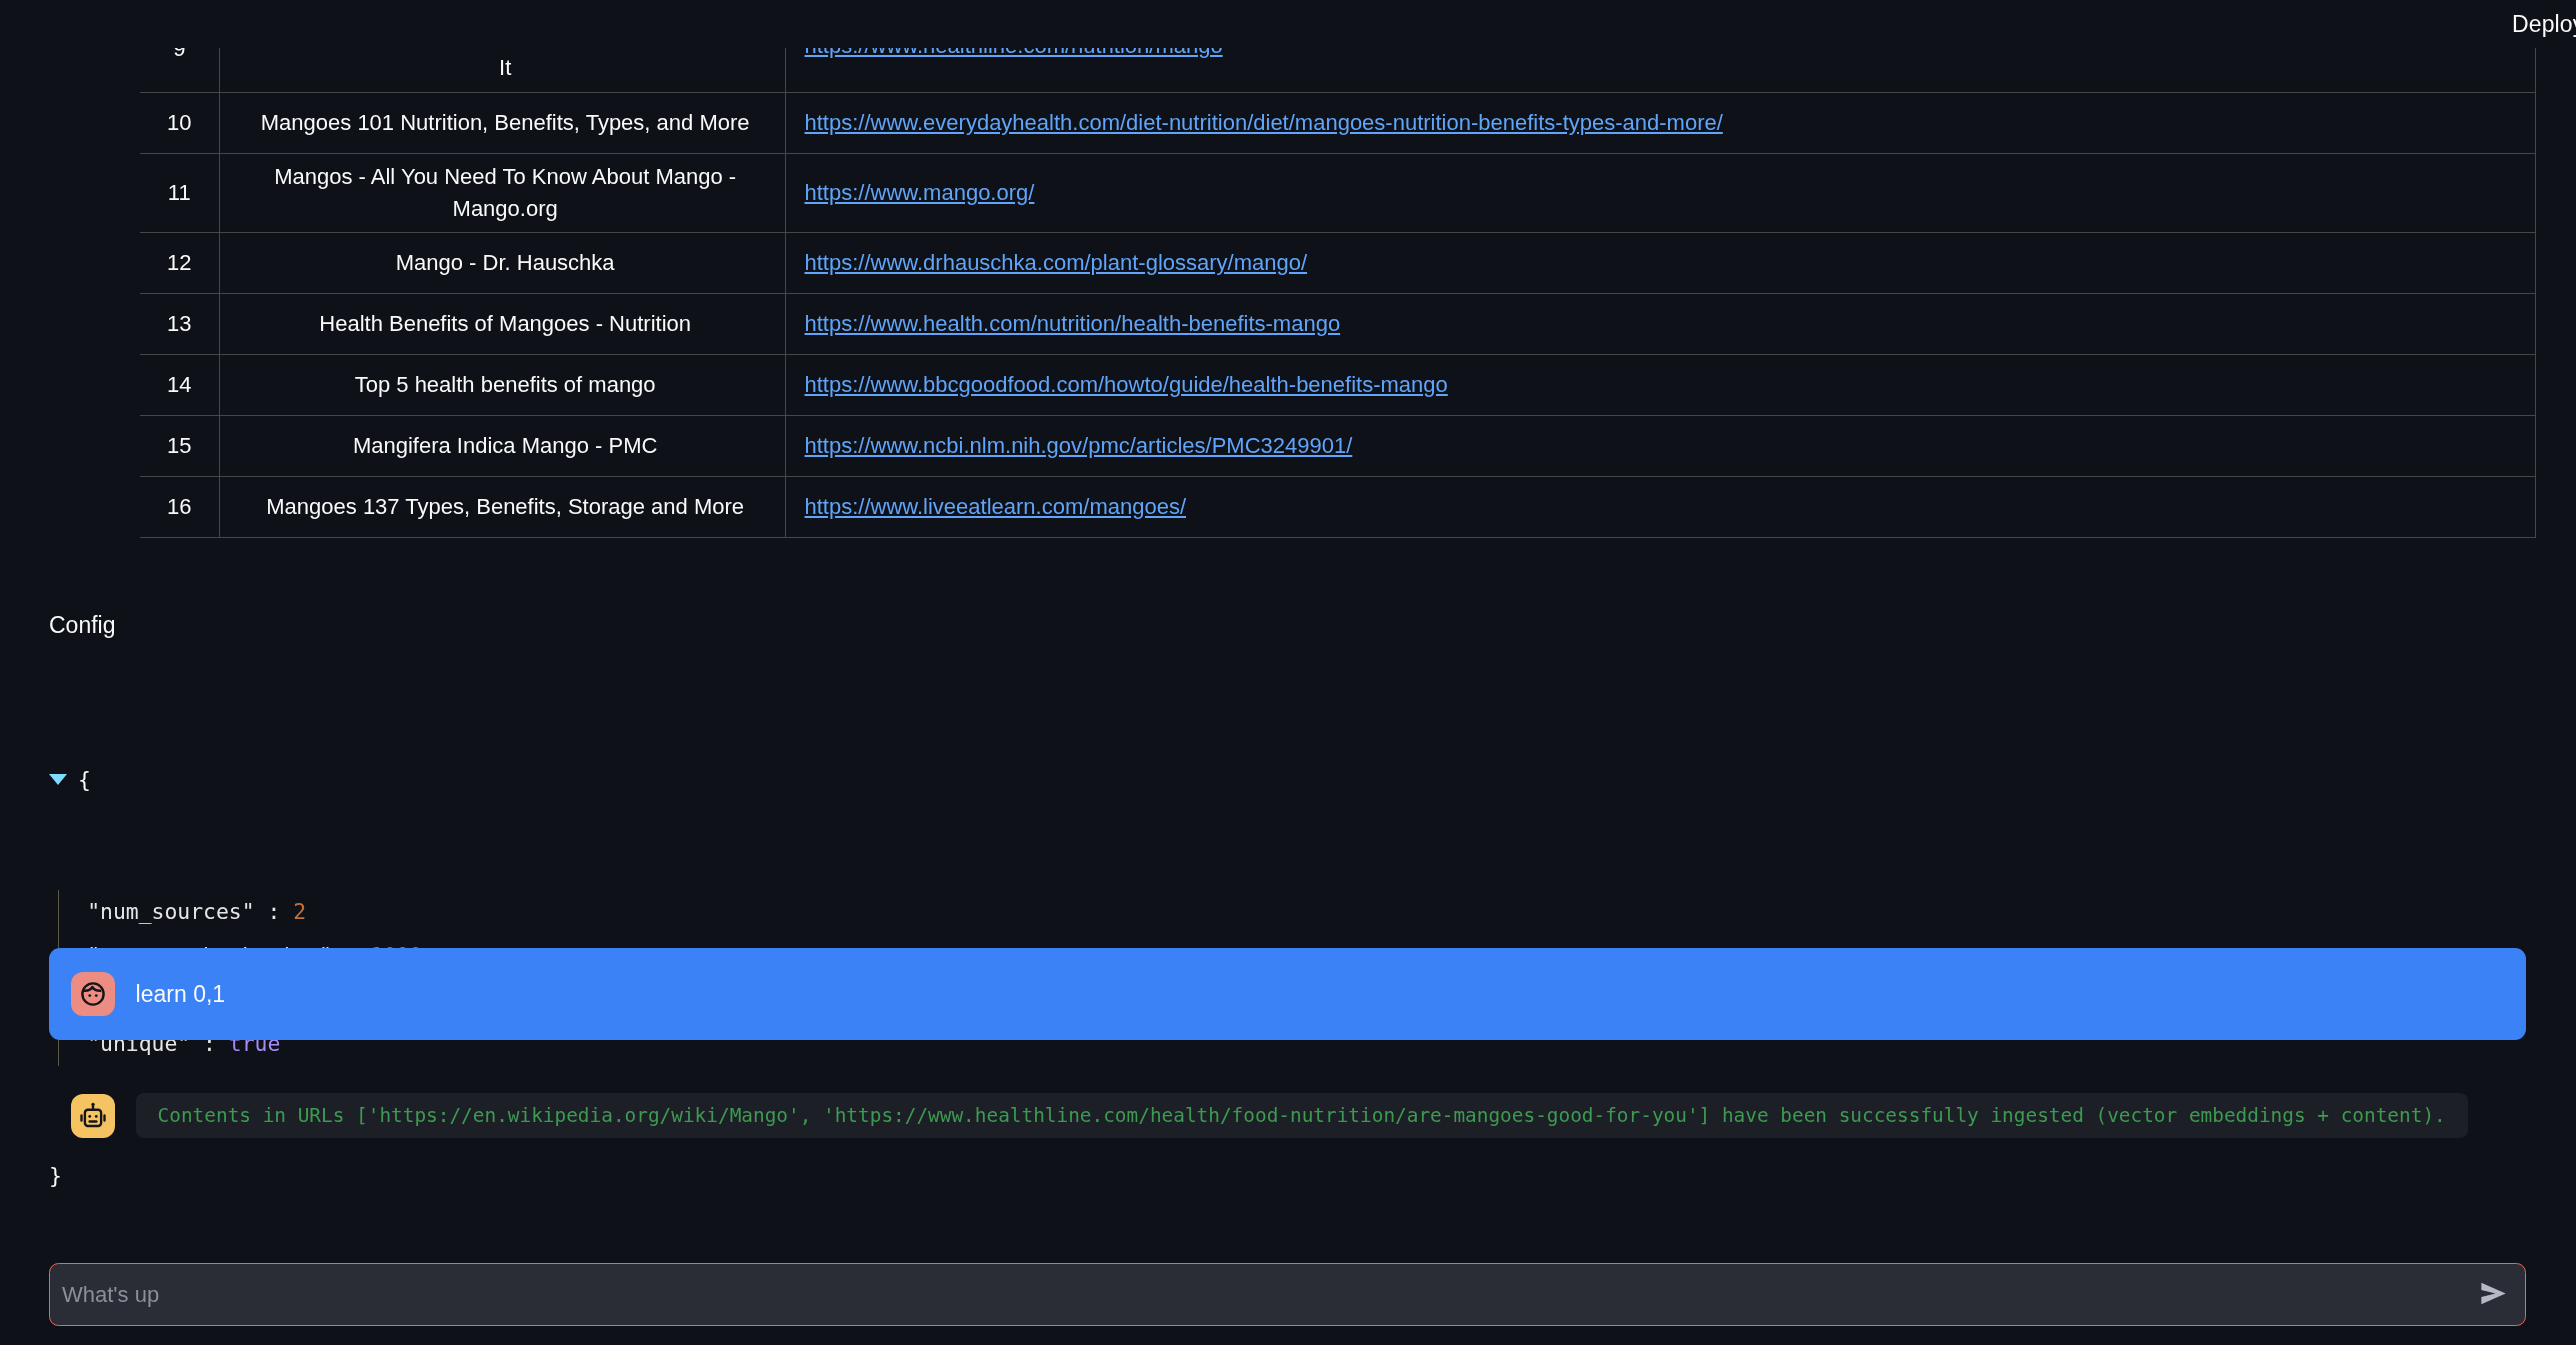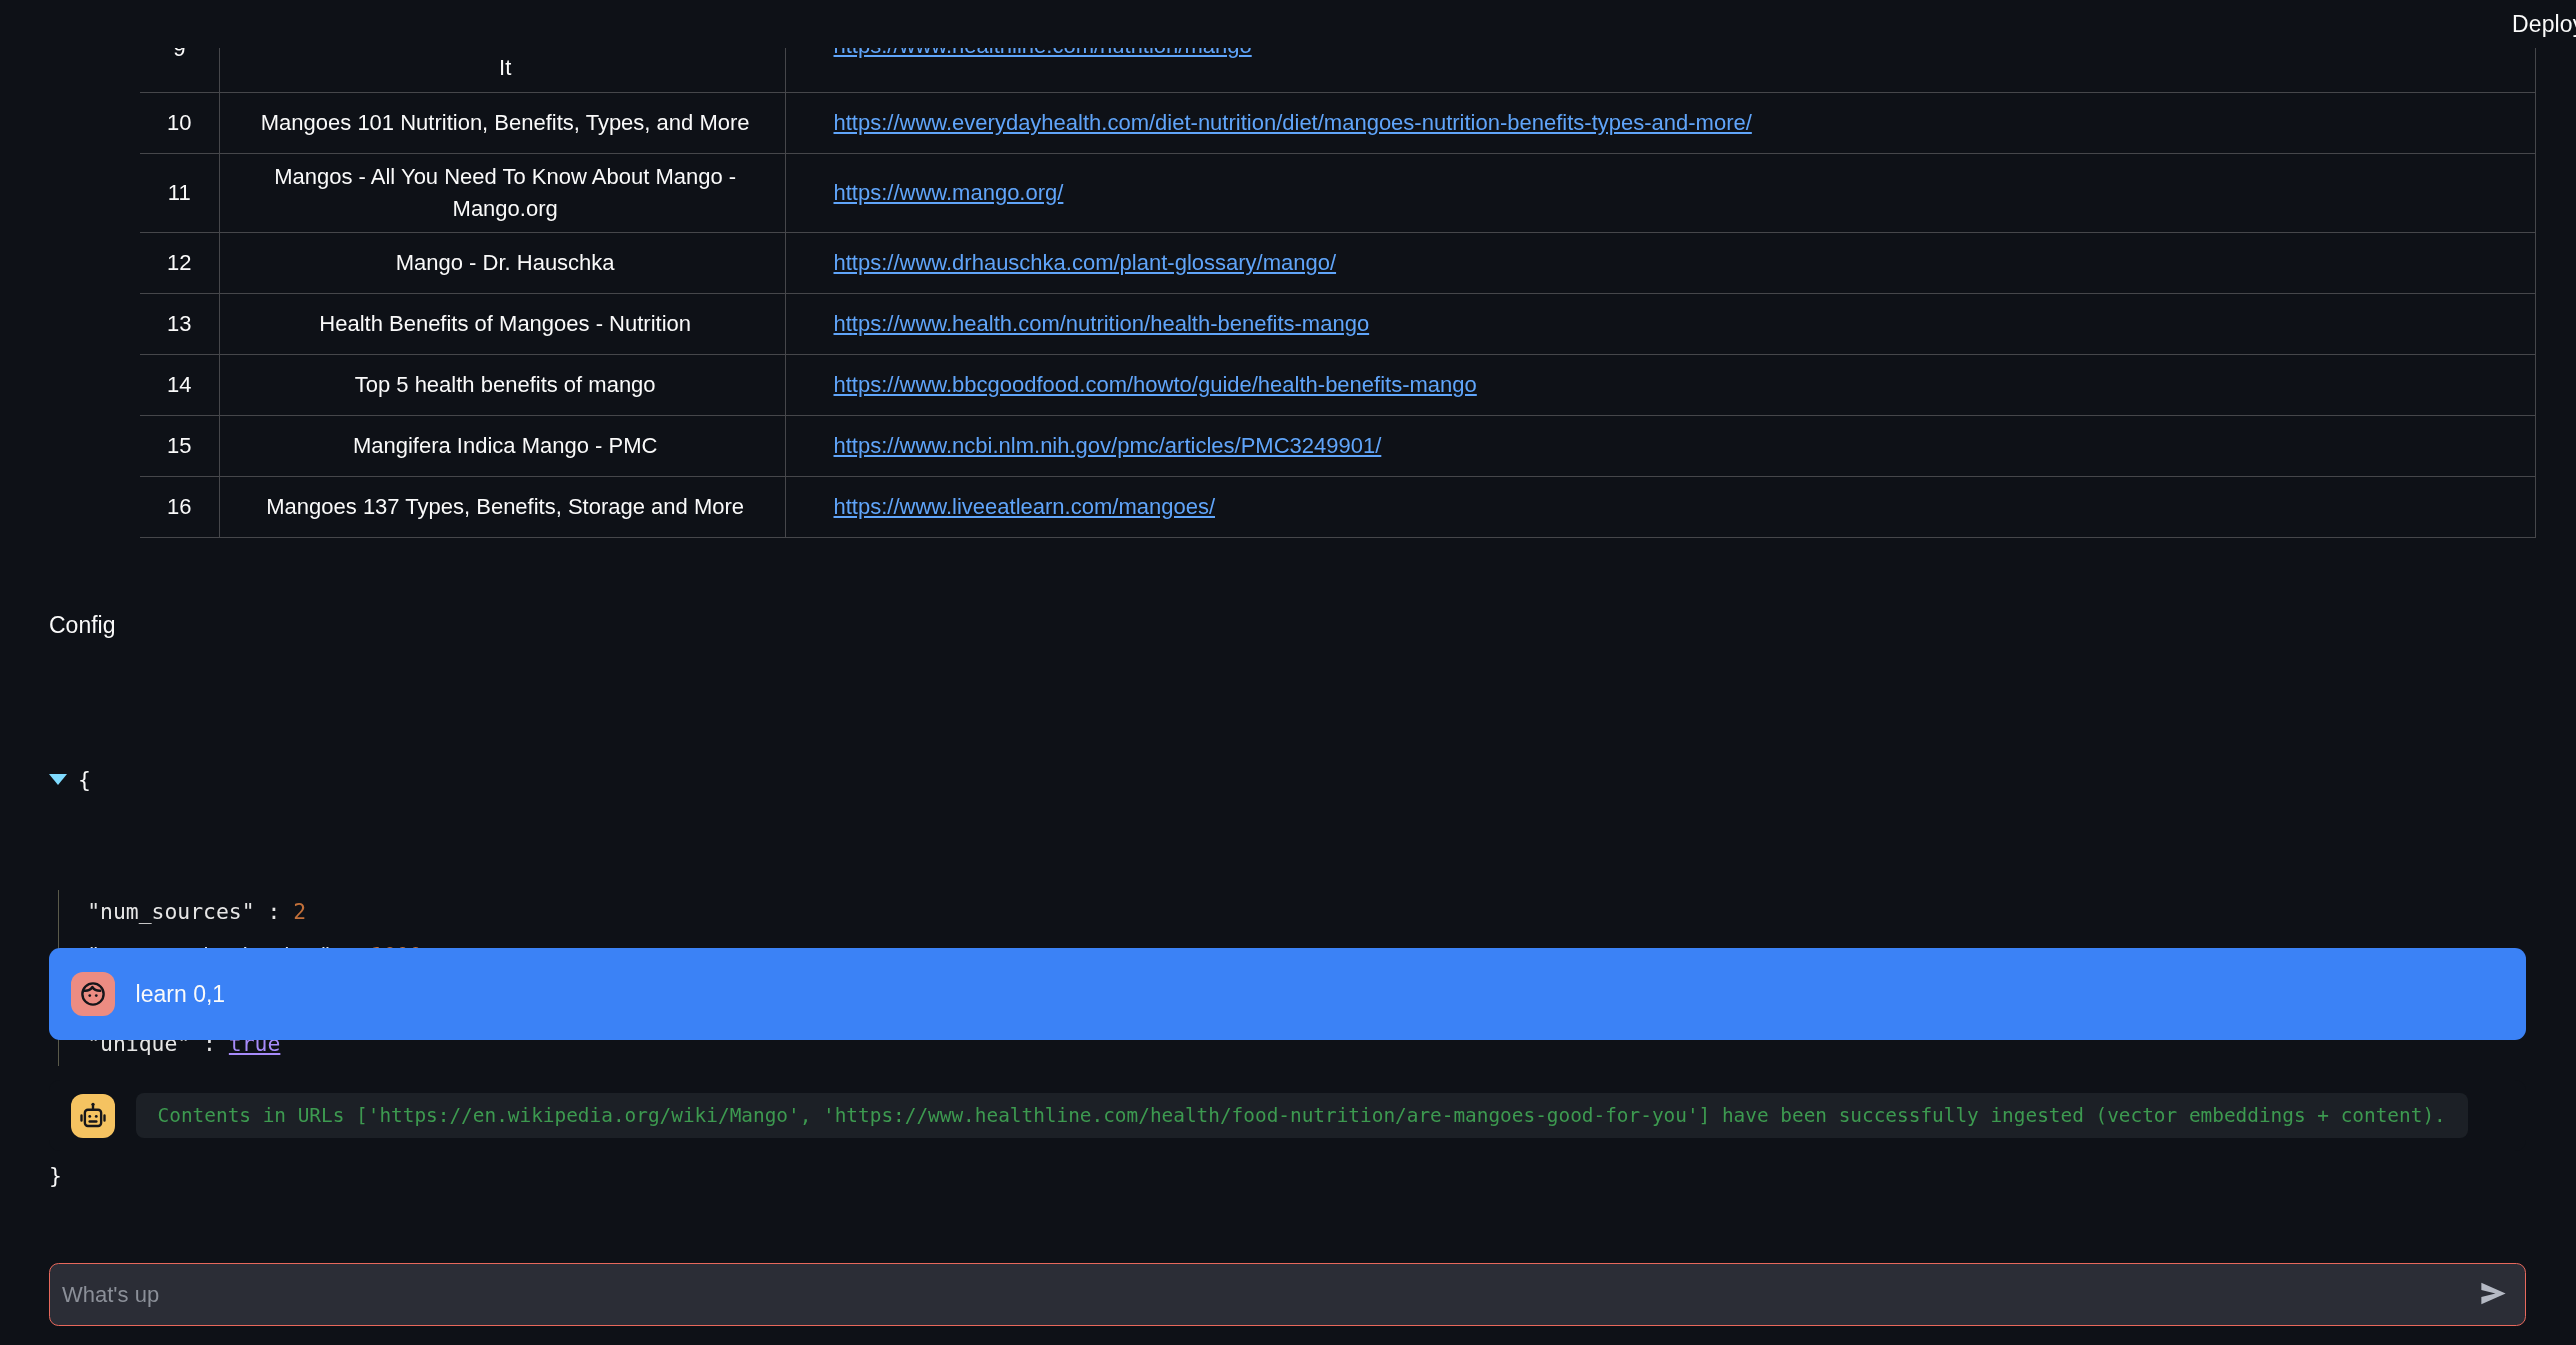--- a/index.html
+++ b/index.html
@@ -101,21 +101,20 @@
   }
   table.results tr.tall td { height: 79px; }
   table.results tr.clipped td { height: 44px; }
 
   table.results a {
     color: #60a5fa;
     font-size: 22px;
     text-decoration: underline;
     text-underline-offset: 2.4px;
     word-break: break-all;
-    margin-left: 29px;
   }
 
   
   .config-label {
     position: absolute;
     left: 49px;
     top: 612px;
     color: #fafafa;
     font-size: 23px;
     font-family: "Liberation Sans", sans-serif;
@@ -144,21 +143,21 @@
     cursor: pointer;
   }
   .json-body {
     border-left: 1.6px solid #5a5a4a;
     margin-left: 8.7px;
     padding-left: 28.5px;
   }
   .j-key  { color: #e6e6e6; }
   .j-colon{ color: #e6e6e6; }
   .j-num  { color: #c2703a; }
-  .j-bool { color: #a78bfa; text-decoration: underline; }
+  .j-bool { color: #a78bfa; }
   .j-brace{ color: #fafafa; }
   .json-close { margin-left: 0px; }
 
   
   .msg {
     position: absolute;
     left: 49px;
     width: 2477px;
     border-radius: 11px;
     display: flex;

